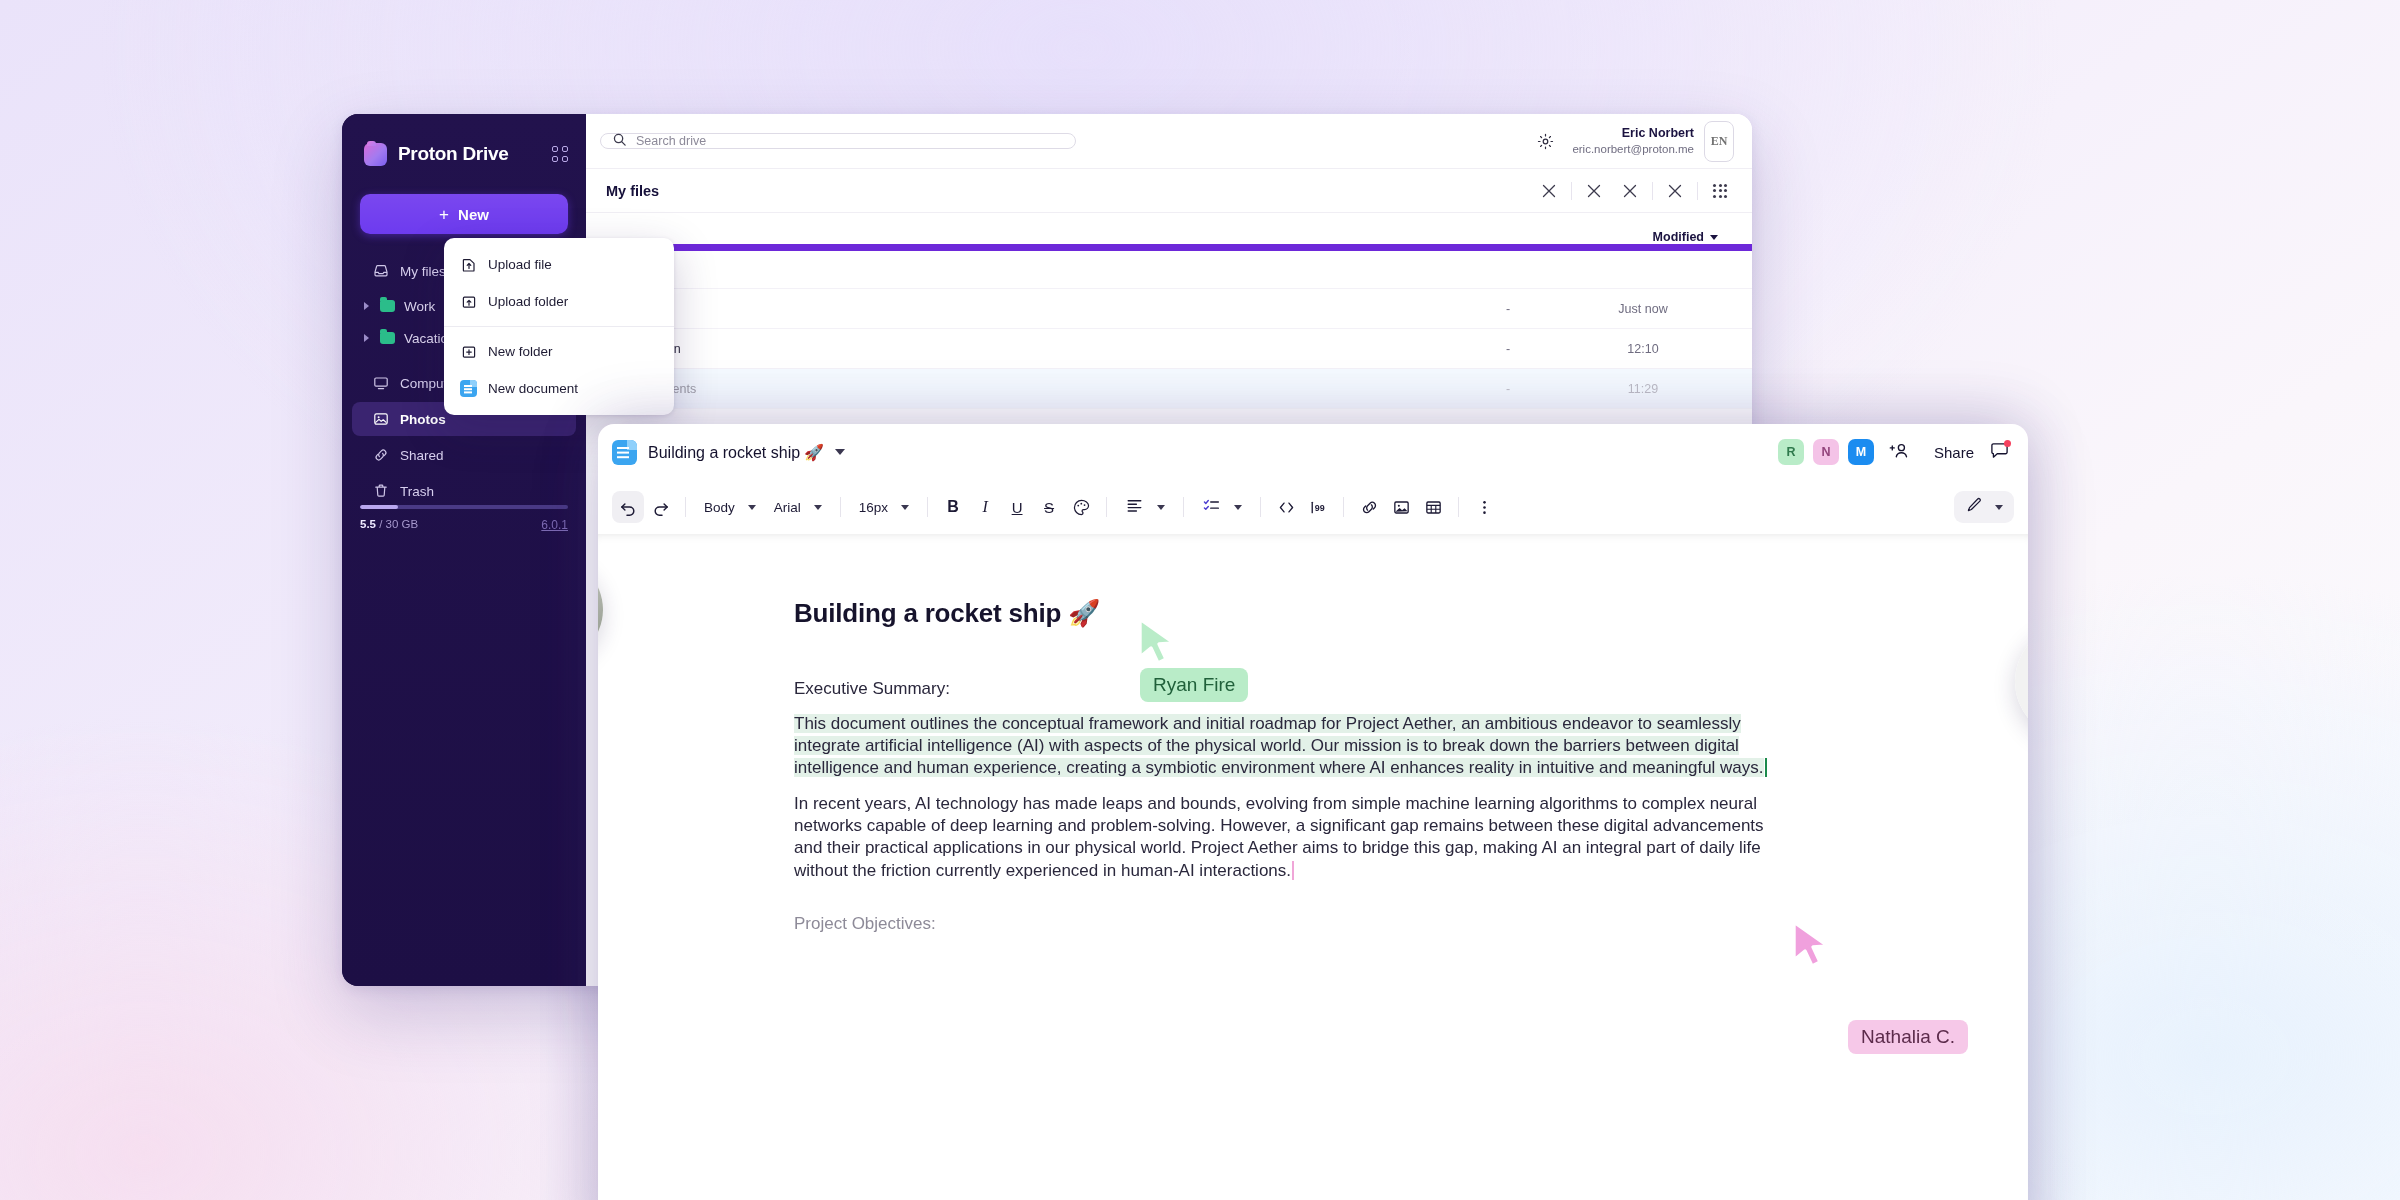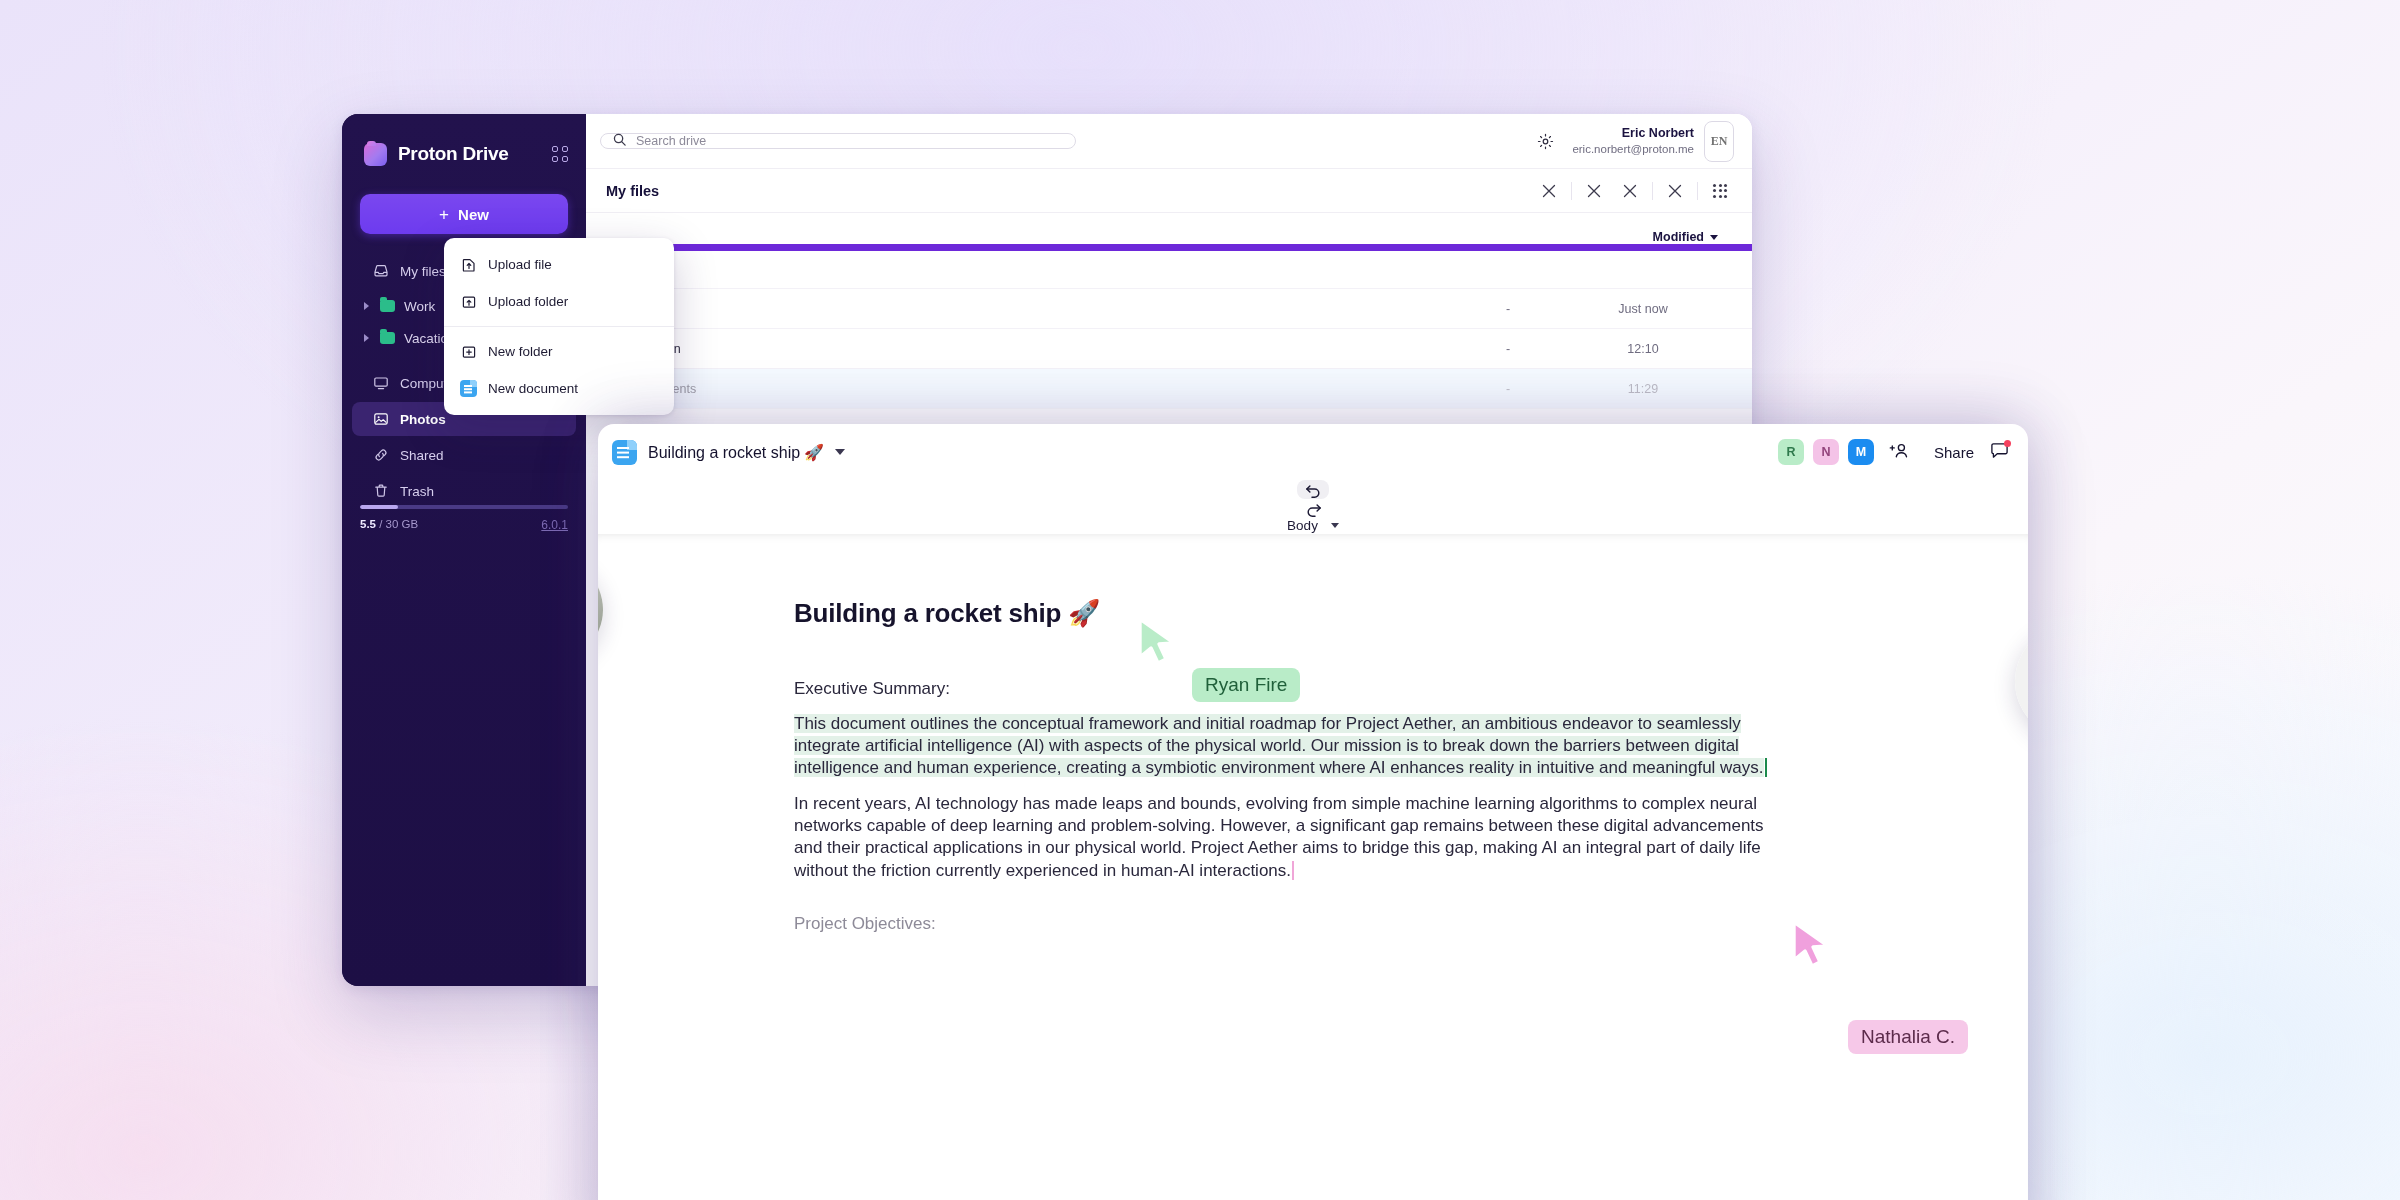--- a/index.html
+++ b/index.html
@@ -131,21 +131,21 @@
   .doc-title{ font-size:16px; color:#15122e; font-weight:400;}
   .doc-title-caret{ width:0;height:0;border-left:5px solid transparent;border-right:5px solid transparent;
     border-top:6px solid #3a3750; cursor:pointer;}
   .doc-header-right{ margin-left:auto; display:flex; align-items:center; gap:9px;}
   .av{ width:26px;height:26px;border-radius:7px;display:flex;align-items:center;justify-content:center;
     font-size:12.5px;font-weight:600;}
   .share-btn{ display:flex; align-items:center; gap:24px; font-size:15px; color:#15122e; cursor:pointer; margin-left:6px;}
   .comment-btn{ position:relative; cursor:pointer; margin-left:6px;}
   .comment-dot{ position:absolute; right:-1px; top:-1px; width:7px;height:7px;border-radius:50%;background:#f5425f;}
 
-  .doc-toolbar{ height:54px; display:flex; align-items:center; gap:0; padding:0 14px;flex-direction:column;}
+  .doc-toolbar{ height:54px; display:flex; align-items:center; gap:0; padding:0 14px;}
   .tb{ height:32px; min-width:32px; padding:0 5px; border-radius:8px; display:flex; align-items:center;
     justify-content:center; gap:6px; cursor:pointer; font-size:13.5px; color:#1d1a35;}
   .tb.active{ background:#f0eff3;}
   .tb-sel{ padding:0 9px; gap:13px;}
   .tb-sep{ width:1px; height:20px; background:#e6e4ec; margin:0 9px;}
   .caret-sm{ width:0;height:0;border-left:4.5px solid transparent;border-right:4.5px solid transparent;border-top:5.5px solid #3a3750;}
   .tb-right{ margin-left:auto; display:flex; align-items:center;}
   .pencil-chip{ height:32px; padding:0 11px; border-radius:9px; background:#f2f1f5;
     display:flex; align-items:center; gap:12px; cursor:pointer;}
 
@@ -644,20 +644,20 @@
       </div>
     </div>
   </div>
 </div>
 
 <div class="cursor" style="left:1136px; top:615px;">
   <svg width="42" height="56" viewBox="0 0 42 56">
     <path d="M4 4 4 42 15 33 22 48 30 44 23 29 38 28Z" fill="#b9ecc8" stroke="#fff" stroke-width="3.4" stroke-linejoin="round"></path>
   </svg>
 </div>
-<div class="nametag tag-green" style="left:1192px; top:668px;">Ryan Fire</div>
+<div class="nametag tag-green" style="left:1140px; top:668px;">Ryan Fire</div>
 
 <div class="cursor" style="left:1790px; top:918px;">
   <svg width="42" height="56" viewBox="0 0 42 56">
     <path d="M4 4 4 42 15 33 22 48 30 44 23 29 38 28Z" fill="#f0a0dd" stroke="#fff" stroke-width="3.4" stroke-linejoin="round"></path>
   </svg>
 </div>
 <div class="nametag tag-pink" style="left:1848px; top:984px;margin-top:36px;">Nathalia C.</div>
 
 </body></html>

